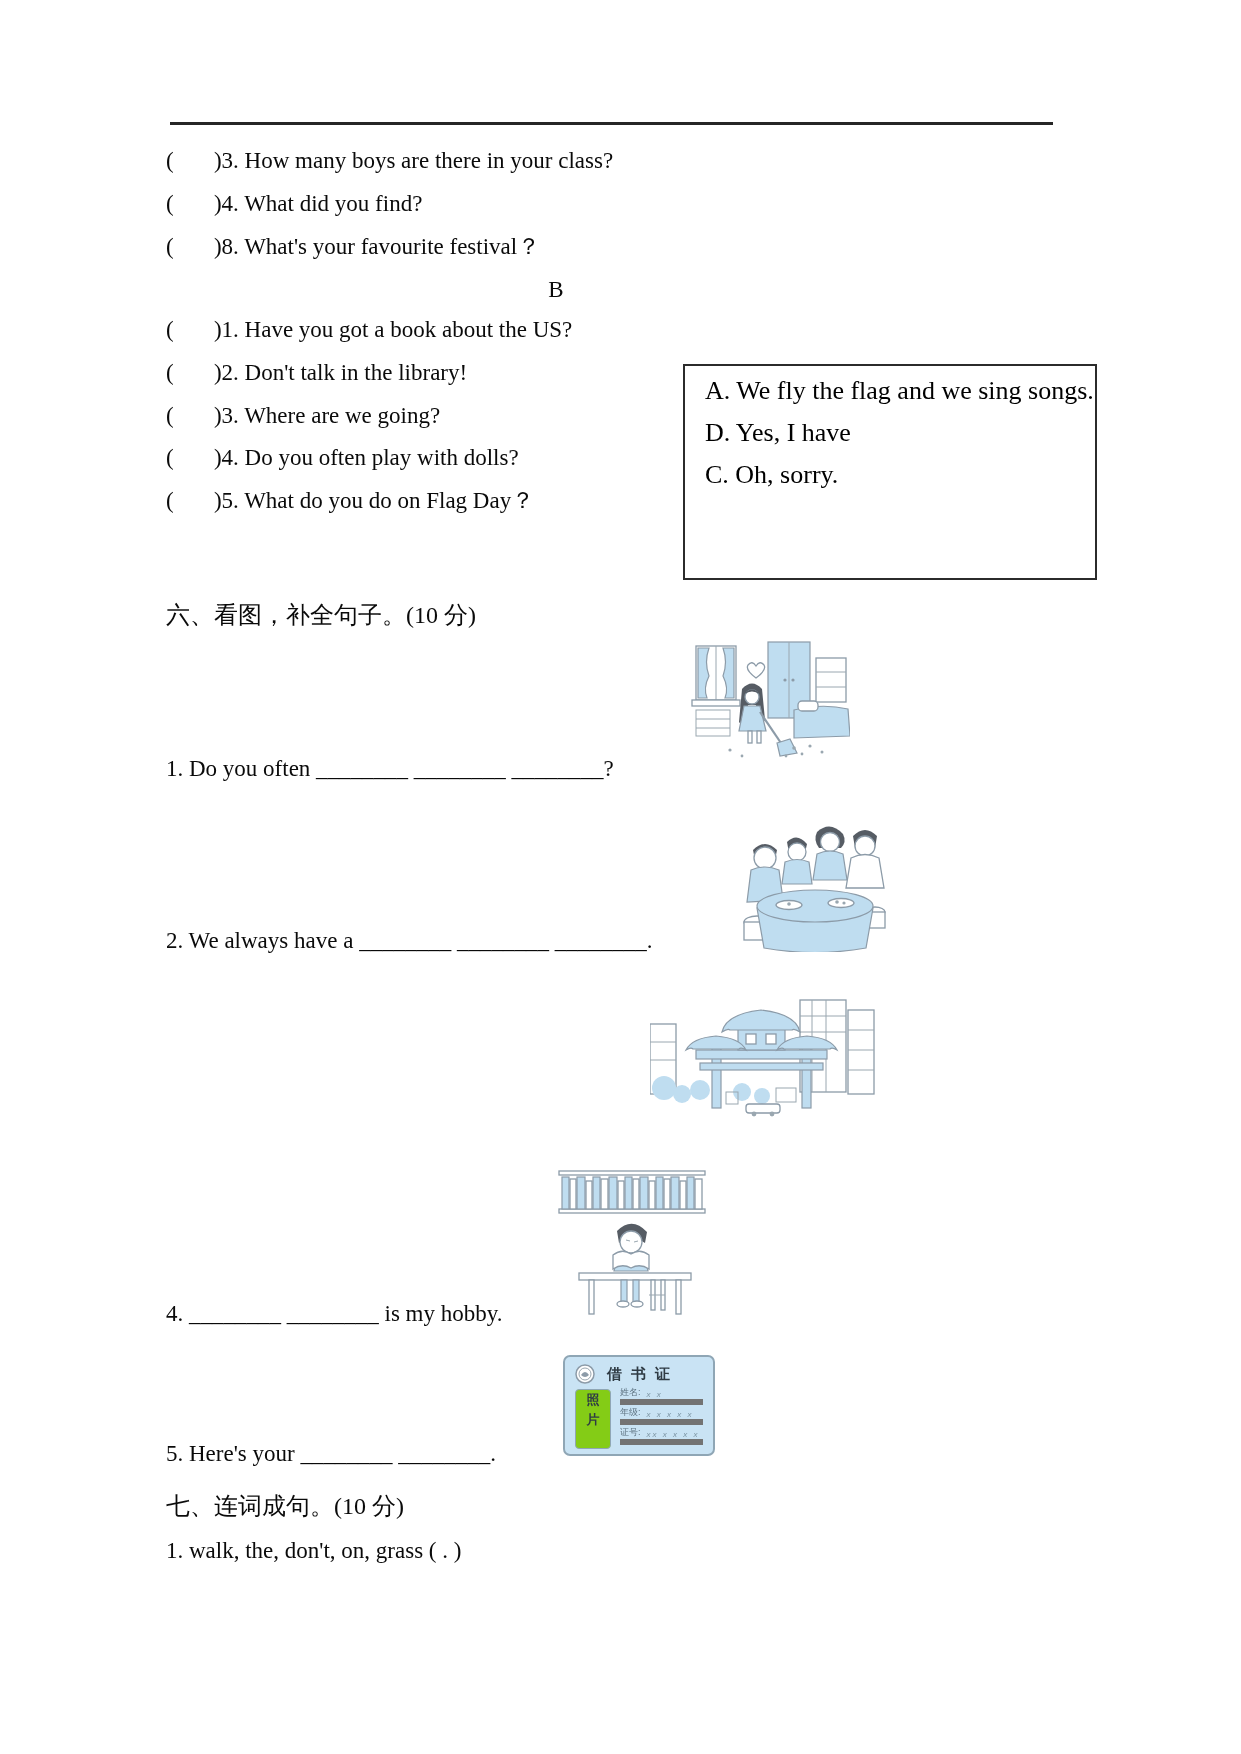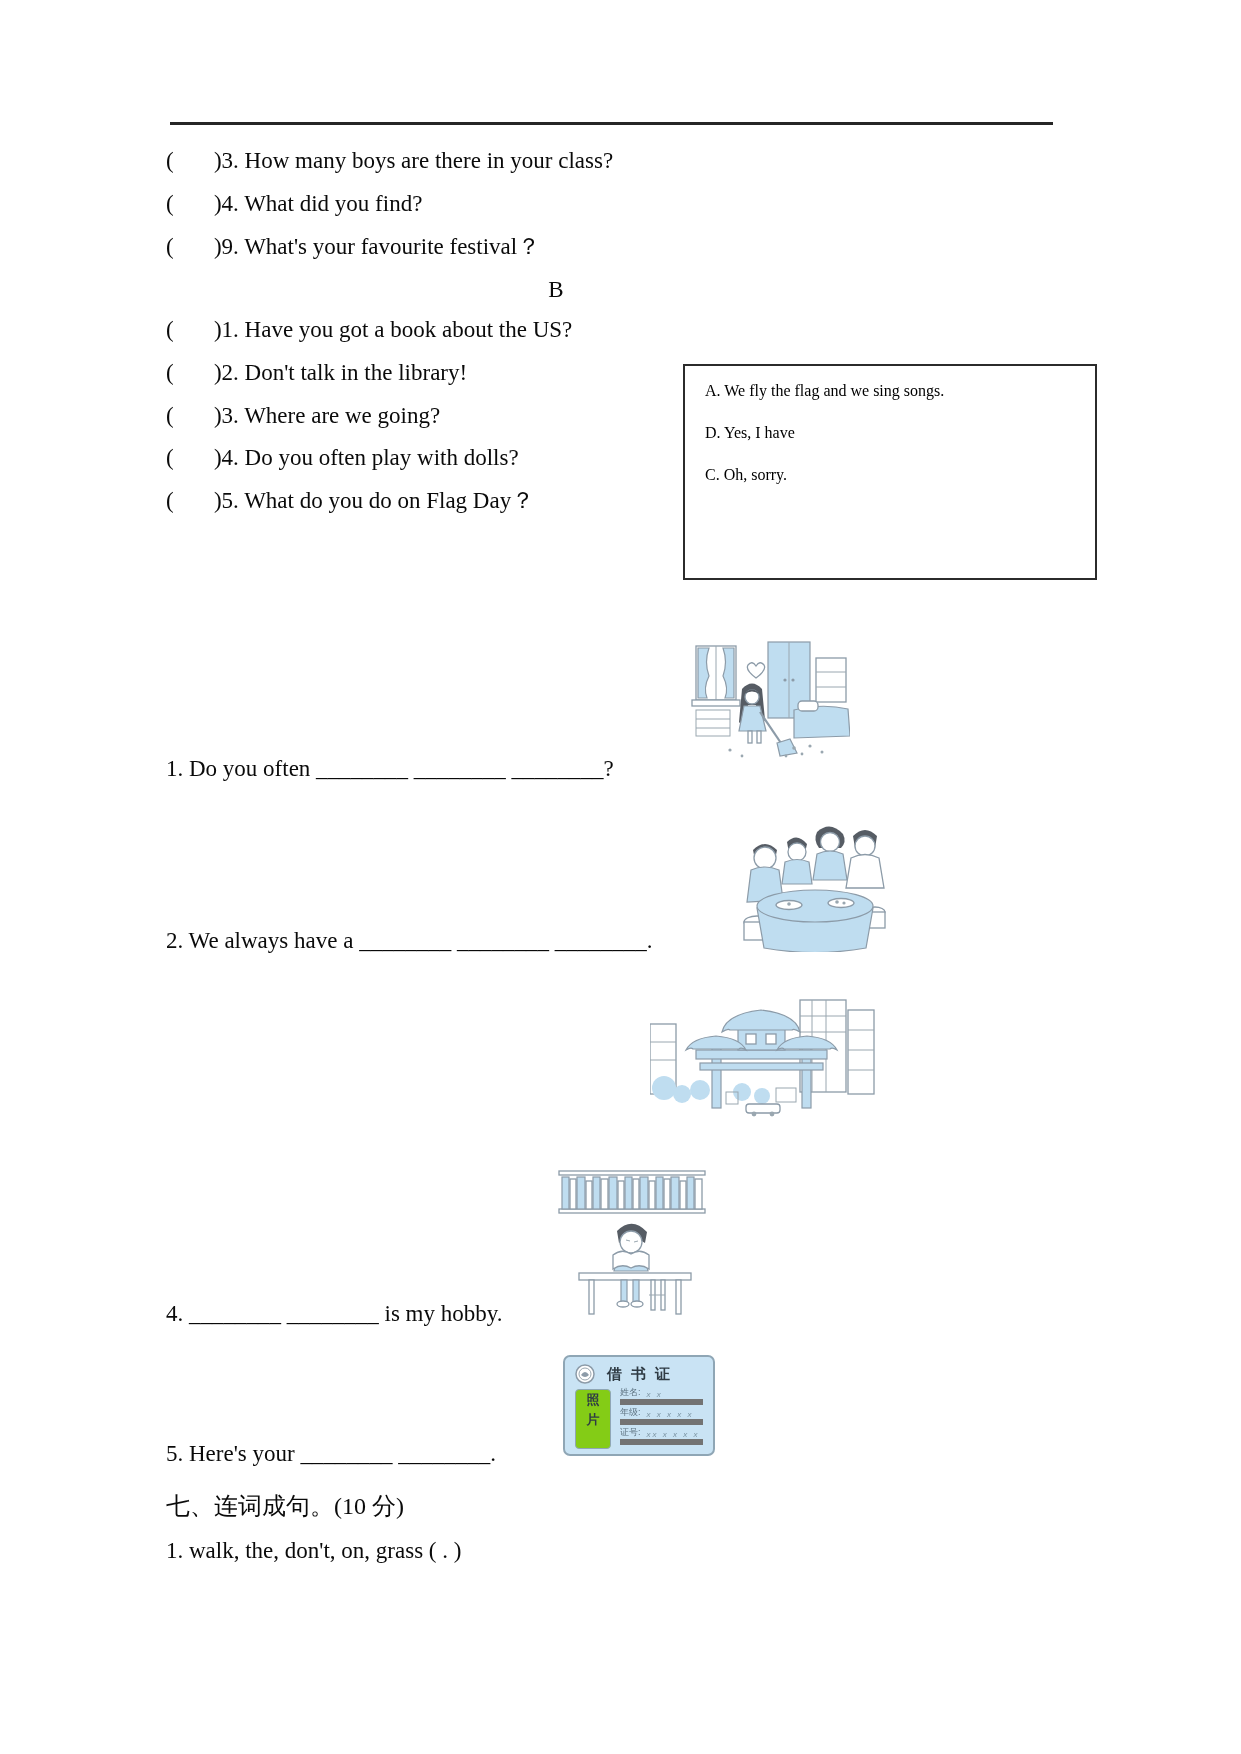--- a/index.html
+++ b/index.html
@@ -12,21 +12,21 @@
   }
   .rule { position:absolute; background:#262626; }
   .tline {
     position:absolute; left:166px; font-size:23px; line-height:30px;
     white-space:pre-wrap; color:#0a0a0a;
   }
   .center-b { width:780px; text-align:center; }
   .answer-box {
     position:absolute; left:683px; top:352px; width:414px; height:216px;
     border:2px solid #2b2b2b; background:#fff;
-    padding:4px 8px 0 20px; font-size:16px; line-height:42px;
+    padding:4px 8px 0 20px; font-size:26px; line-height:42px;
     white-space:nowrap;
   }
   .answer-box div { height:42px; }
   .heading { font-size:24px; }
   .illu { position:absolute; }
   svg .st  { stroke:#8c9ba8; stroke-width:1.3; fill:#ffffff; }
   svg .bl  { stroke:#8c9ba8; stroke-width:1.2; fill:#bfddf0; }
   svg .blf { fill:#bfddf0; stroke:none; }
   svg .gr  { stroke:#9aa7b0; stroke-width:1; fill:none; }
   svg .dk  { fill:#565c64; stroke:none; }
@@ -57,35 +57,36 @@
 </style>
 </head>
 <body>
 
 <div class="page">
 
   <div class="rule" style="left:170px; top:110px; width:883px; height:3px;"></div>
 
   <div class="tline" style="top:134px;">(       )3. How many boys are there in your class?</div>
   <div class="tline" style="top:177px;">(       )4. What did you find?</div>
-  <div class="tline" style="top:220px;">(       )9. What's your favourite festival？</div>
+  <div class="tline" style="top:220px;">(       )8. What's your favourite festival？</div>
 
   <div class="tline center-b" style="top:263px;">B</div>
   <div class="tline" style="top:303px;">(       )1. Have you got a book about the US?</div>
   <div class="tline" style="top:346px;">(       )2. Don't talk in the library!</div>
   <div class="tline" style="top:389px;">(       )3. Where are we going?</div>
   <div class="tline" style="top:431px;">(       )4. Do you often play with dolls?</div>
   <div class="tline" style="top:474px;">(       )5. What do you do on Flag Day？</div>
 
   <div class="answer-box">
     <div>A. We fly the flag and we sing songs.</div>
     <div>D. Yes, I have</div>
     <div>C. Oh, sorry.</div>
   </div>
 
+  <div class="tline heading" style="top:588px;">六、看图，补全句子。(10 分)</div>
 
   <svg class="illu" style="left:690px; top:628px;" width="160" height="122" viewBox="0 0 160 122">
     <rect class="st" x="6" y="6" width="40" height="54"></rect>
     <line class="gr" x1="26" y1="6" x2="26" y2="60"></line>
     <path class="bl" d="M8 8 L19 8 Q14 22 19 36 Q13 48 17 58 L8 58 Z"></path>
     <path class="bl" d="M44 8 L33 8 Q38 22 33 36 Q39 48 35 58 L44 58 Z"></path>
     <rect class="st" x="2" y="60" width="48" height="6"></rect>
     <rect class="gr" x="6" y="70" width="34" height="26"></rect>
     <line class="gr" x1="6" y1="79" x2="40" y2="79"></line>
     <line class="gr" x1="6" y1="88" x2="40" y2="88"></line>

